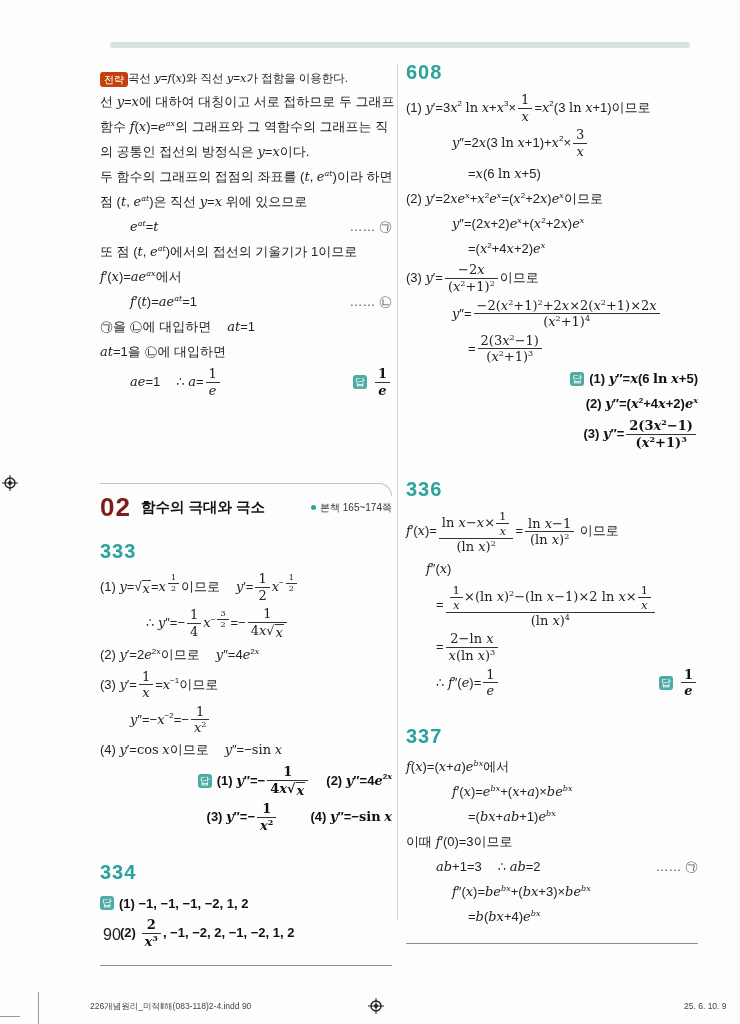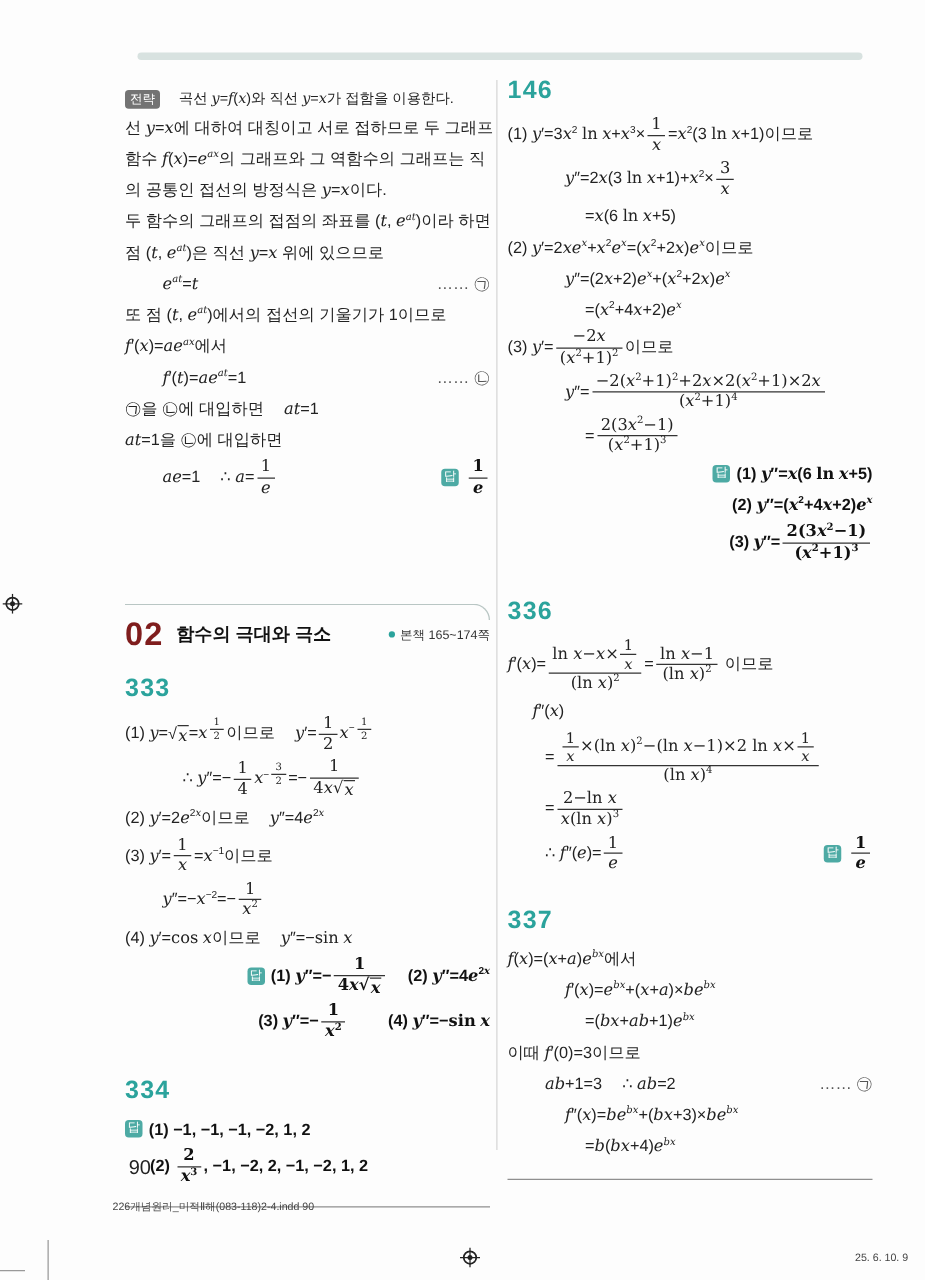--- a/index.html
+++ b/index.html
@@ -36,37 +36,37 @@
   .fr .de{padding:0 3px;line-height:1.2;display:block;}
   .fr .fr{font-size:0.9em;margin:0 1px;}
   .sq{display:inline-flex;align-items:stretch;}
   .sq .sr{line-height:1.1;}
   .sq .sc{border-top:1px solid #333;padding:0 1px;line-height:1.2;}
   .qs{display:inline-block;width:16px;}
 
   
   .abadge{display:inline-block;min-width:14px;height:14px;background:#4daaa4;color:#fff;border-radius:3px;font-size:10px;line-height:14px;text-align:center;margin-right:5px;flex:0 0 auto;font-family:"Liberation Sans",sans-serif;font-weight:normal;}
   .tail .abadge{margin-right:6px;}
-  .sbadge{display:inline-block;background:#737373;color:#fff;border-radius:3px;font-size:10px;line-height:15px;padding:0 4px;margin-right:15px;flex:0 0 auto;}
+  .sbadge{display:inline-block;background:#c2410c;color:#fff;border-radius:3px;font-size:10px;line-height:15px;padding:0 4px;margin-right:0;flex:0 0 auto;}
   .strat{font-size:11.5px;color:#222;min-height:20px;}
 
   
   .section{position:relative;margin-top:84px;margin-bottom:10px;}
   .sec-curve{height:12px;border-top:1.5px solid #b9c6c4;border-right:1.5px solid #b9c6c4;border-top-right-radius:14px;margin-bottom:-4px;}
   .sec-row{display:flex;align-items:center;}
   .sec-num{font-size:26px;font-weight:bold;color:#7f1d1d;letter-spacing:1px;margin-right:10px;}
   .sec-title{font-size:14.5px;font-weight:bold;color:#111;flex:1;}
   .sec-ref{font-size:10px;color:#333;display:flex;align-items:center;white-space:nowrap;}
   .sec-ref .dot{width:5px;height:5px;border-radius:50%;background:#2ba39c;margin-right:4px;display:inline-block;}
 
   .endrule{border-top:1px solid #8f8f8f;margin-top:14px;height:0;}
 
   
   .pageno{position:absolute;left:103px;top:926px;font-size:16px;color:#222;}
-  .footer-left{position:absolute;left:90px;top:960px;font-size:8.5px;color:#444;}
+  .footer-left{position:absolute;left:90px;top:1001px;font-size:8.5px;color:#444;}
   .footer-right{position:absolute;left:684px;top:1001px;font-size:8.5px;color:#444;white-space:nowrap;}
   .regmark{position:absolute;width:16px;height:16px;}
   .regmark.left{left:2px;top:475px;}
   .regmark.center{left:368px;top:998px;}
   .cropv{position:absolute;left:38px;top:992px;width:1px;height:32px;background:#999;}
   .croph{position:absolute;left:0;top:1016px;width:20px;height:1px;background:#999;}
 </style>
 </head>
 <body>
 
@@ -218,21 +218,21 @@
           <span class="main m">(2) <span class="fr">
               <span class="nu">2</span>
               <span class="de"><i>x</i><sup>3</sup></span>
             </span>, −1, −2, 2, −1, −2, 1, 2</span>
         </div>
       </div>
       <div class="endrule"></div>
     </div>
   <div id="rightcol" class="col">
       <div>
-        <div class="pnum">146</div>
+        <div class="pnum">608</div>
         <div class="ln">
           <span class="main m">(1) <i>y</i>′=3<i>x</i><sup>2</sup> <span class="fn">ln</span> <i>x</i>+<i>x</i><sup>3</sup>×<span class="fr">
               <span class="nu">1</span>
               <span class="de"><i>x</i></span>
             </span>=<i>x</i><sup>2</sup>(3 <span class="fn">ln</span> <i>x</i>+1)이므로</span>
         </div>
         <div class="ln ind3">
           <span class="main m"><i>y</i>″=2<i>x</i>(3 <span class="fn">ln</span> <i>x</i>+1)+<i>x</i><sup>2</sup>×<span class="fr">
               <span class="nu">3</span>
               <span class="de"><i>x</i></span>

